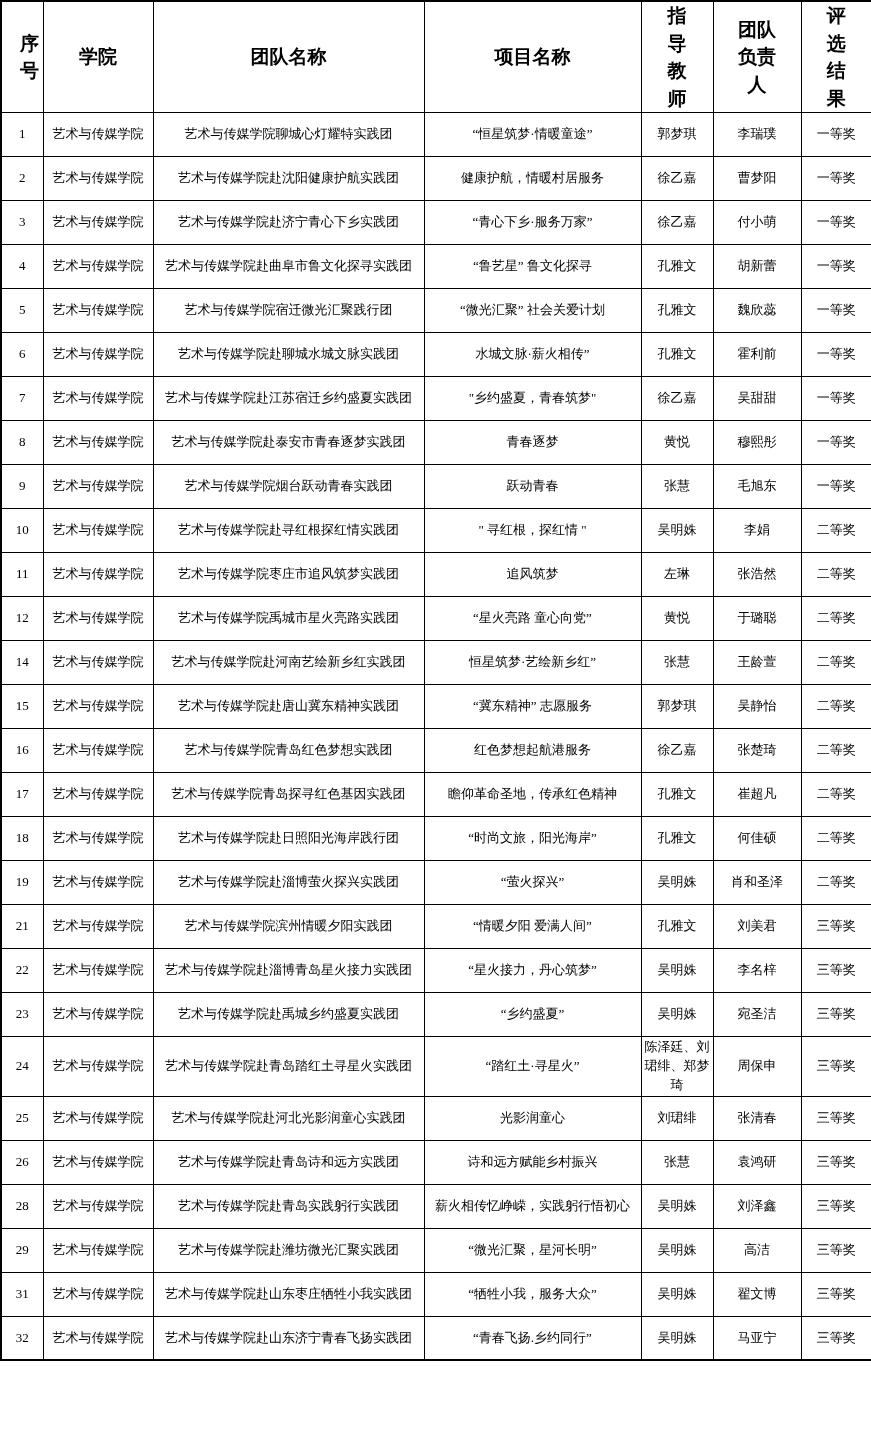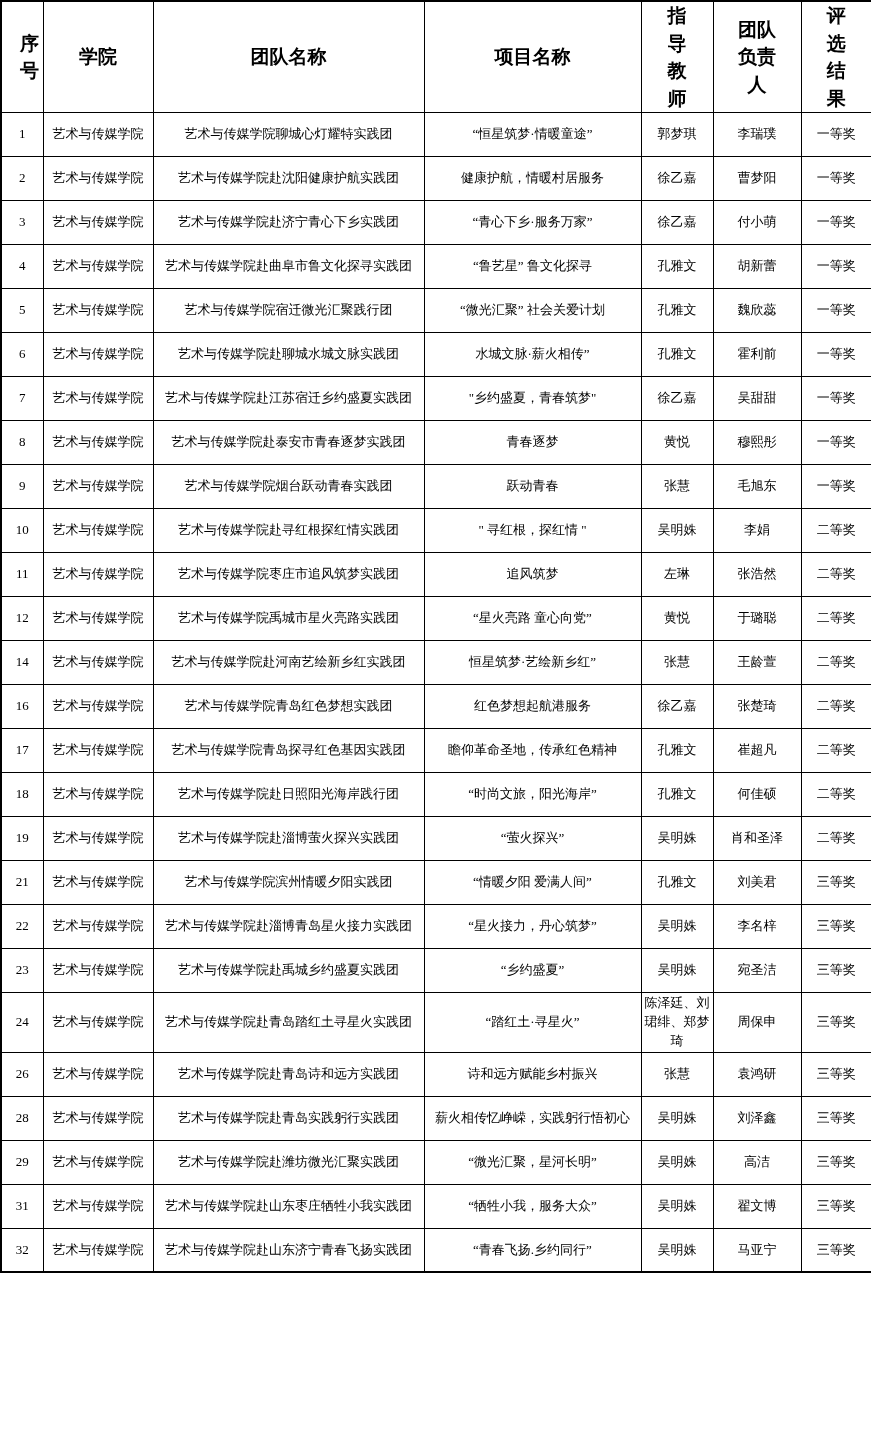--- a/index.html
+++ b/index.html
@@ -186,20 +186,29 @@
         <tr>
           <td>14</td>
           <td>艺术与传媒学院</td>
           <td>艺术与传媒学院赴河南艺绘新乡红实践团</td>
           <td>恒星筑梦·艺绘新乡红”</td>
           <td>张慧</td>
           <td>王龄萱</td>
           <td>二等奖</td>
         </tr>
         <tr>
+          <td>15</td>
+          <td>艺术与传媒学院</td>
+          <td>艺术与传媒学院赴唐山冀东精神实践团</td>
+          <td>“冀东精神” 志愿服务</td>
+          <td>郭梦琪</td>
+          <td>吴静怡</td>
+          <td>二等奖</td>
+        </tr>
+        <tr>
           <td>16</td>
           <td>艺术与传媒学院</td>
           <td>艺术与传媒学院青岛红色梦想实践团</td>
           <td>红色梦想起航港服务</td>
           <td>徐乙嘉</td>
           <td>张楚琦</td>
           <td>二等奖</td>
         </tr>
         <tr>
           <td>17</td>
@@ -255,20 +264,29 @@
           <td>宛圣洁</td>
           <td>三等奖</td>
         </tr>
         <tr>
           <td>24</td>
           <td>艺术与传媒学院</td>
           <td>艺术与传媒学院赴青岛踏红土寻星火实践团</td>
           <td>“踏红土·寻星火”</td>
           <td>陈泽廷、刘珺绯、郑梦琦</td>
           <td>周保申</td>
+          <td>三等奖</td>
+        </tr>
+        <tr>
+          <td>25</td>
+          <td>艺术与传媒学院</td>
+          <td>艺术与传媒学院赴河北光影润童心实践团</td>
+          <td>光影润童心</td>
+          <td>刘珺绯</td>
+          <td>张清春</td>
           <td>三等奖</td>
         </tr>
         <tr>
           <td>26</td>
           <td>艺术与传媒学院</td>
           <td>艺术与传媒学院赴青岛诗和远方实践团</td>
           <td>诗和远方赋能乡村振兴</td>
           <td>张慧</td>
           <td>袁鸿研</td>
           <td>三等奖</td>

